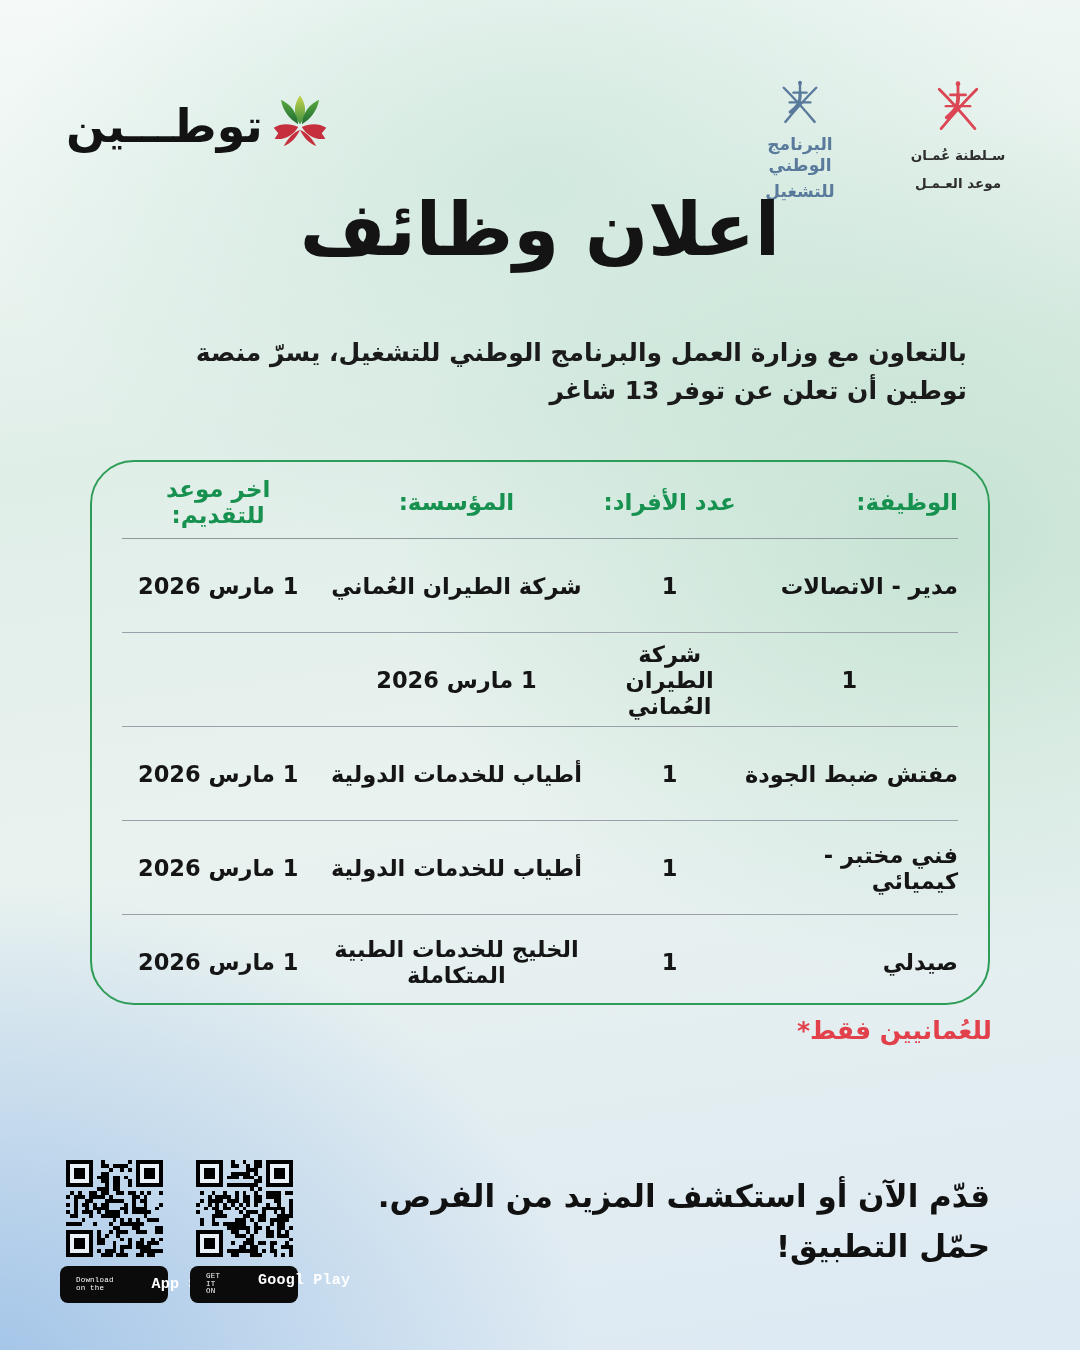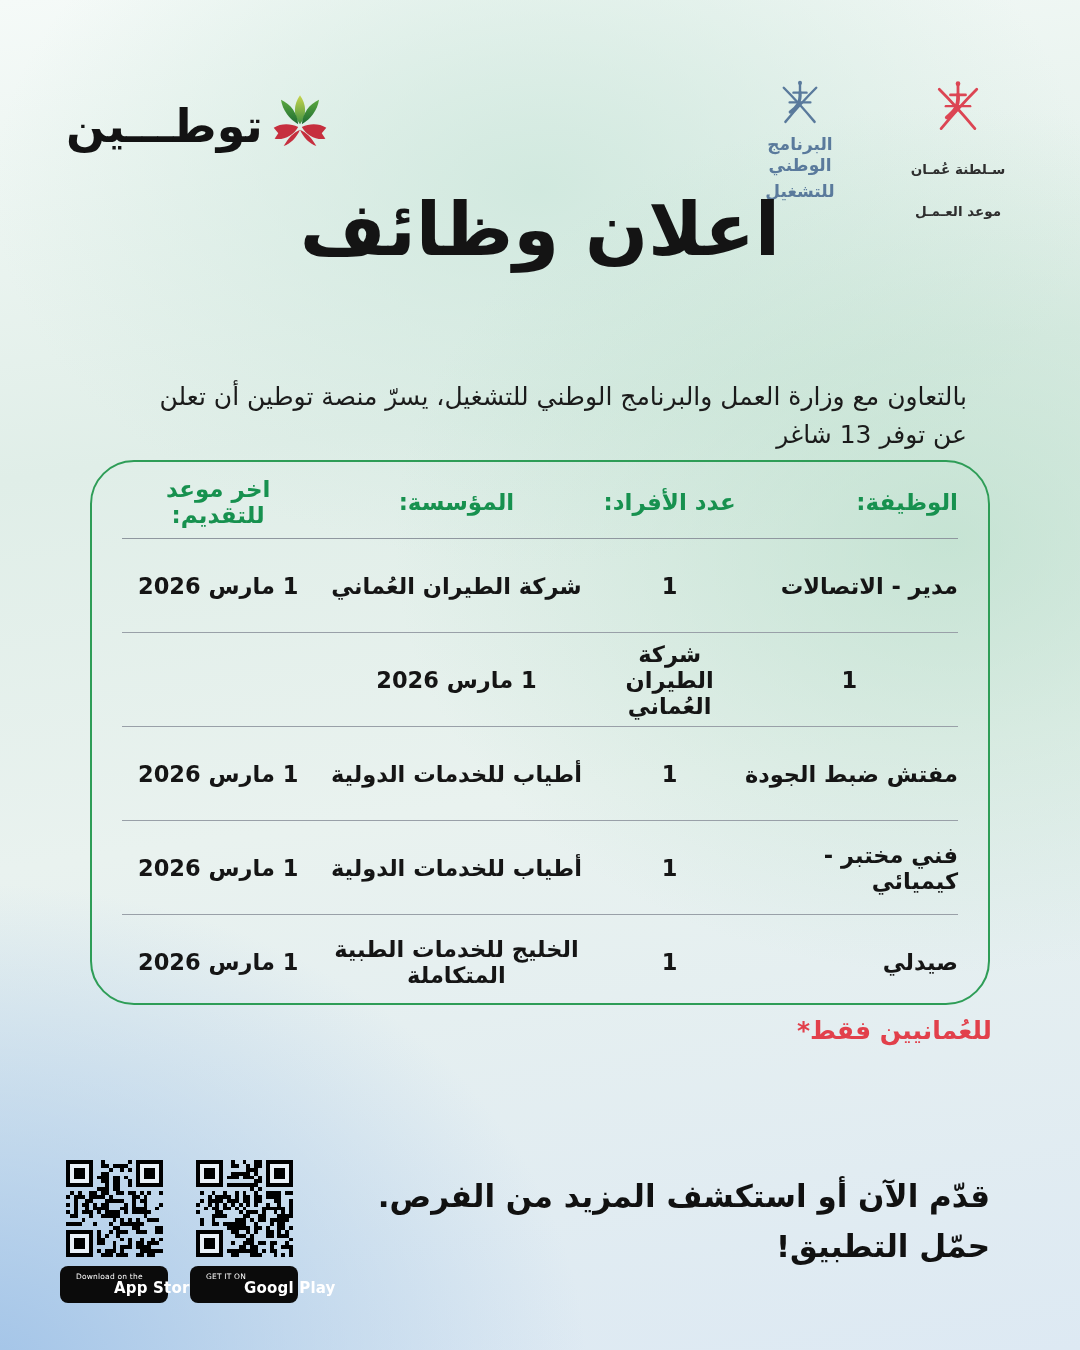--- a/index.html
+++ b/index.html
@@ -18,27 +18,27 @@
   .rtl{direction:rtl;}
 
   
   .brand{position:absolute;left:66px;top:92px;display:flex;align-items:center;gap:8px;}
   .brand-text{font-size:46px;font-weight:bold;color:#131313;letter-spacing:-1px;}
   .brand-icon{width:58px;height:68px;}
   .partners{position:absolute;right:58px;top:78px;display:flex;align-items:flex-start;gap:30px;}
   .partner{display:flex;flex-direction:column;align-items:center;width:128px;}
   .partner .emblem{display:block;}
   .p-program .label{color:#5a7a9c;font-weight:bold;font-size:17px;line-height:1.25;text-align:center;margin-top:4px;}
-  .p-ministry .label{color:#2e2e2e;font-weight:bold;font-size:13.5px;line-height:1.45;text-align:center;margin-top:22px;}
+  .p-ministry .label{color:#2e2e2e;font-weight:bold;font-size:13.5px;line-height:1.45;text-align:center;margin-top:8px;}
 
   
   .title{position:absolute;top:186px;left:0;width:100%;text-align:center;font-size:74px;font-weight:800;color:#141414;}
 
   
-  .intro{position:absolute;top:334px;right:113px;left:118px;text-align:right;font-size:25px;font-weight:normal;line-height:1.5;color:#1b1b1b;margin-top:44px;}
+  .intro{position:absolute;top:334px;right:113px;left:118px;text-align:right;font-size:25px;font-weight:bold;line-height:1.5;color:#1b1b1b;}
 
   
   .card{
     position:absolute;left:90px;top:460px;width:900px;height:545px;
     border:2px solid #2e9d57;border-radius:44px;
     box-sizing:border-box;padding:4px 30px 0 30px;
   }
   .trow,.thead{display:grid;grid-template-columns:26% 17% 34% 23%;align-items:center;}
   .thead{height:72px;border-bottom:1px solid #8f979f;color:#17914f;font-size:23px;font-weight:bold;}
   .trow{height:93px;font-size:22.5px;font-weight:bold;color:#151515;}
@@ -56,21 +56,21 @@
   .cta .l1{font-size:31px;font-weight:bold;line-height:1.6;}
   .cta .l2{font-size:31px;font-weight:800;line-height:1.6;}
 
   .stores{position:absolute;left:60px;top:1160px;display:flex;gap:22px;}
   .store{display:flex;flex-direction:column;align-items:center;gap:9px;}
   .qr{width:97px;height:97px;}
   .badge{
     width:108px;height:37px;background:#0b0b0b;border-radius:8px;
     display:flex;align-items:center;gap:7px;padding:0 9px;box-sizing:border-box;color:#fff;
   }
-  .badge .txt{display:flex;flex-direction:column;line-height:1.05;}
+  .badge .txt{display:flex;flex-direction:row;line-height:1.05;font-family:Liberation Mono, monospace;}
   .badge .small{font-size:7.5px;letter-spacing:.2px;}
   .badge .big{font-size:15px;font-weight:bold;letter-spacing:.2px;white-space:nowrap;margin-left:38px;}
 </style>
 </head>
 <body>
 
 <div class="page">
 
   <div class="brand">
     <span class="brand-text rtl">توطـــين</span>

